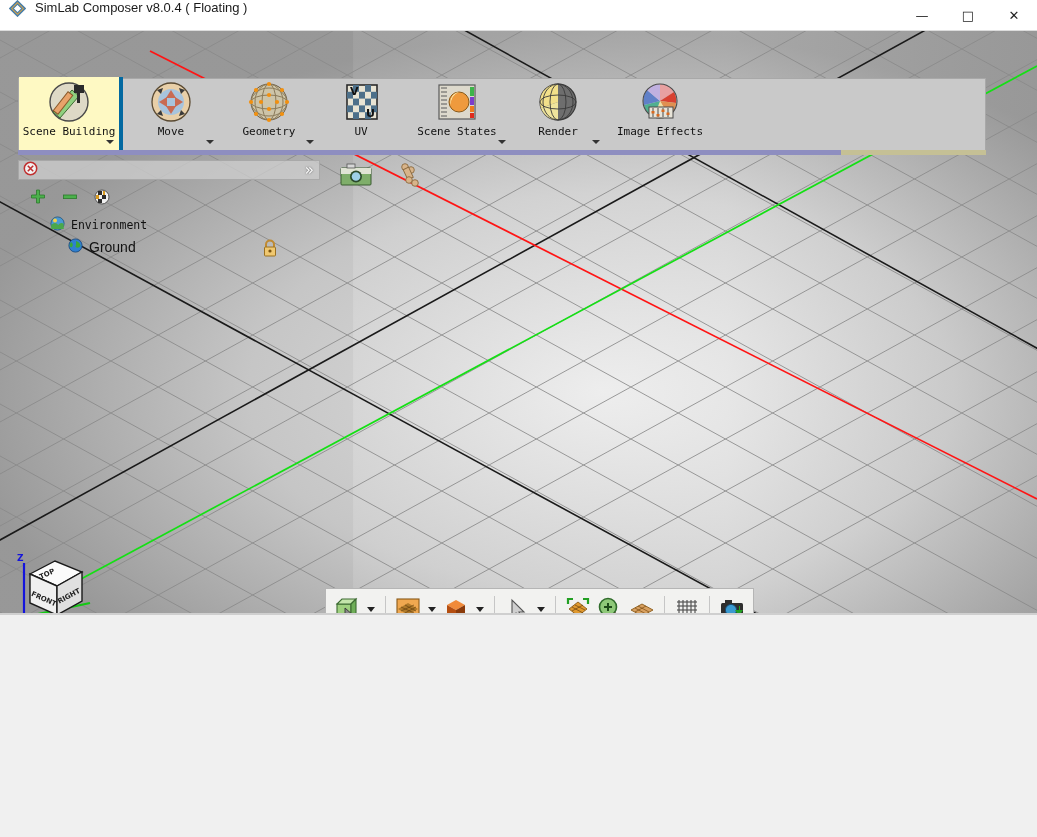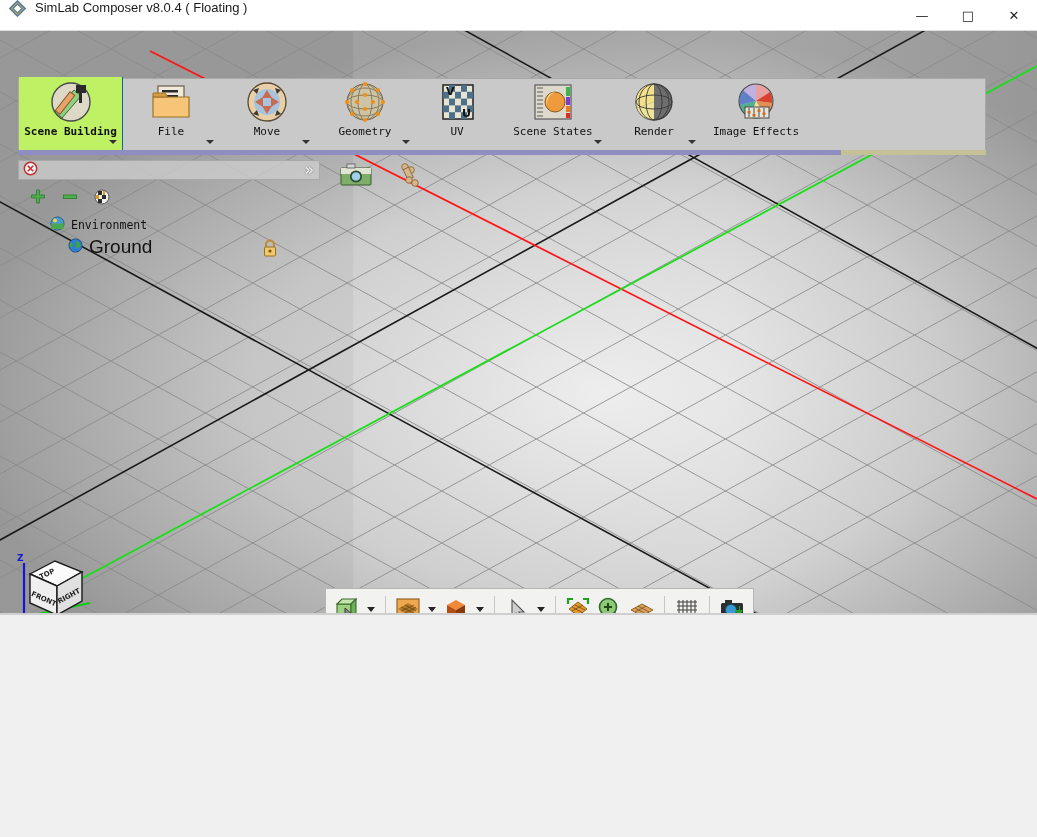--- a/index.html
+++ b/index.html
@@ -47,21 +47,21 @@
   #ribbon-underline {
     position:absolute; left:18px; top:119px; width:968px; height:5px;
     background:#8e8ec0;
   }
   #ribbon-underline .tail { position:absolute; right:0; top:0; width:145px; height:5px; background:#c5c095; }
 
   .ribbon-tab {
     height:73px; display:flex; flex-direction:column; align-items:center;
     justify-content:flex-start; padding-top:4px; position:relative;
   }
-  .ribbon-tab.active { background:#bef264; border-right:1px solid #0369a1;font-weight:bold; }
+  .ribbon-tab.active { background:#fef9c3; border-right:4px solid #0369a1; }
   .ribbon-tab .ic { height:42px; display:flex; align-items:center; justify-content:center; }
   .ribbon-tab .lbl {
     font-family:"DejaVu Sans Mono", monospace; font-size:11px; color:#111;
     margin-top:2px; white-space:nowrap; letter-spacing:0px;
   }
   .ribbon-tab .caret {
     position:absolute; right:5px; bottom:6px;
     width:0;height:0;border-left:4px solid transparent;border-right:4px solid transparent;
     border-top:4px solid #333;
   }
@@ -75,21 +75,21 @@
   #tree-search .clear { margin-left:4px; }
   #tree-search .expander {
     margin-left:auto; margin-right:5px; color:#fff; font-size:15px;
     font-family:"DejaVu Sans", sans-serif; text-shadow:0 0 2px #555; line-height:1;
   }
   #tree-tools { position:absolute; left:30px; top:158px; display:flex; gap:16px; align-items:center; }
   #tree-items { position:absolute; left:50px; top:183px; }
   .tree-row { display:flex; align-items:center; height:22px; font-size:12.5px; color:#111; }
   .tree-row .tlabel { margin-left:6px; font-family:"DejaVu Sans Mono", monospace; font-size:11.5px;text-align:right;}
   .tree-row.child { margin-left:18px; }
-  .tree-row.child .tlabel { font-family:"Liberation Sans", sans-serif; font-size:19px; }
+  .tree-row.child .tlabel { font-family:"Liberation Sans", sans-serif; font-size:14px; }
 
   #cam-icons { position:absolute; left:340px; top:131px; display:flex; gap:26px; align-items:center; }
   #lock-icon { position:absolute; left:262px; top:208px; }
 
   
   #navcube { position:absolute; left:12px; top:516px; width:84px; height:84px; }
 
   
   #vp-toolbar {
     position:absolute; left:325px; top:557px; height:42px;
@@ -239,33 +239,20 @@
           <path d="M7 31 L26 9 L33 15 L14 37 Z" fill="#8fd07f" stroke="#3c6b32" stroke-width="1"></path>
           <rect x="14" y="10" width="6" height="24" transform="rotate(38 17 22)" fill="#e8a36a" stroke="#8a5a2b" stroke-width="1"></rect>
           <path d="M28 4 L38 4 L38 12 L28 12 Z" fill="#2b2b2b"></path>
           <rect x="31" y="10" width="3" height="12" fill="#2b2b2b"></rect>
         </svg>
       </span>
       <span class="lbl">Scene Building</span>
       <span class="caret"></span>
     </div>
 
-    <div class="ribbon-tab" style="width:96px">
-      <span class="ic">
-        <svg width="44" height="42" viewBox="0 0 44 42">
-          <rect x="9" y="5" width="26" height="18" fill="#efeadb" stroke="#6b5c44" stroke-width="1.2"></rect>
-          <rect x="13" y="9" width="16" height="2.5" fill="#2b2b2b"></rect>
-          <rect x="13" y="14" width="16" height="2.5" fill="#2b2b2b"></rect>
-          <path d="M4 16 L40 16 L40 36 L4 36 Z" fill="#f6c578" stroke="#9a7228" stroke-width="1.2"></path>
-          <path d="M4 16 L4 12 L16 12 L19 16 Z" fill="#d89b3f" stroke="#9a7228" stroke-width="1"></path>
-        </svg>
-      </span>
-      <span class="lbl">File</span>
-      <span class="caret"></span>
-    </div>
 
     <div class="ribbon-tab" style="width:96px">
       <span class="ic">
         <svg width="44" height="42" viewBox="0 0 44 42">
           <circle cx="22" cy="21" r="19" fill="#e8cfa8" stroke="#5a4a32" stroke-width="1.3"></circle>
           <circle cx="22" cy="21" r="13" fill="#a8c4dd"></circle>
           <polygon points="22,9 27,17 17,17" fill="#c96a52"></polygon>
           <polygon points="22,33 27,25 17,25" fill="#c96a52"></polygon>
           <polygon points="10,21 18,16 18,26" fill="#c96a52"></polygon>
           <polygon points="34,21 26,16 26,26" fill="#c96a52"></polygon>

